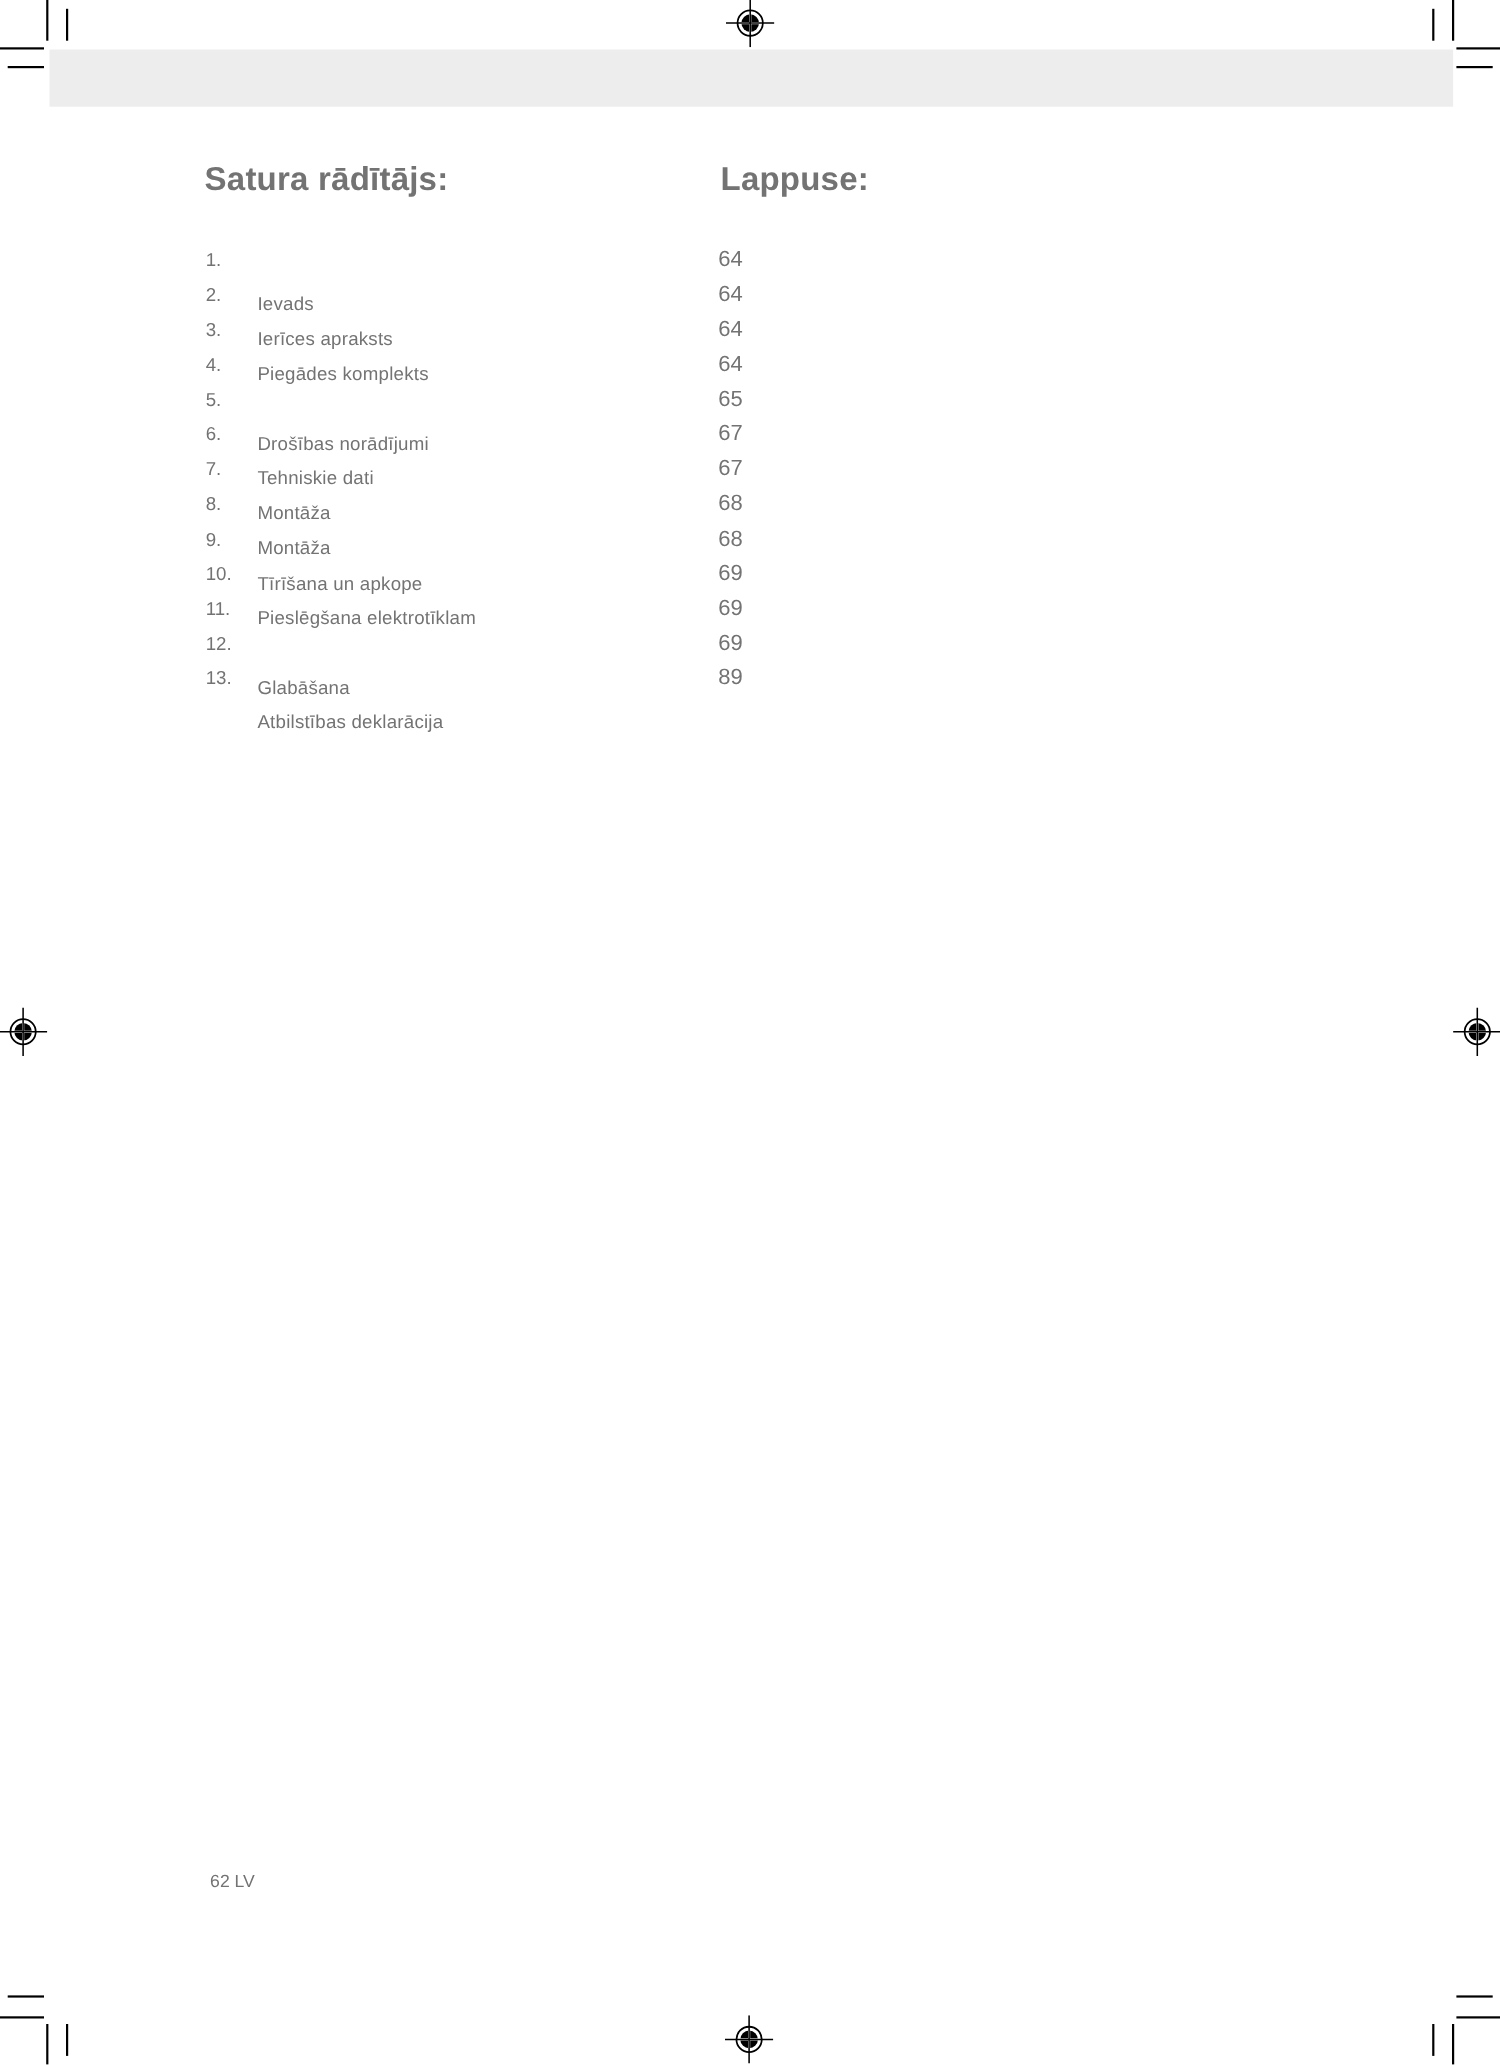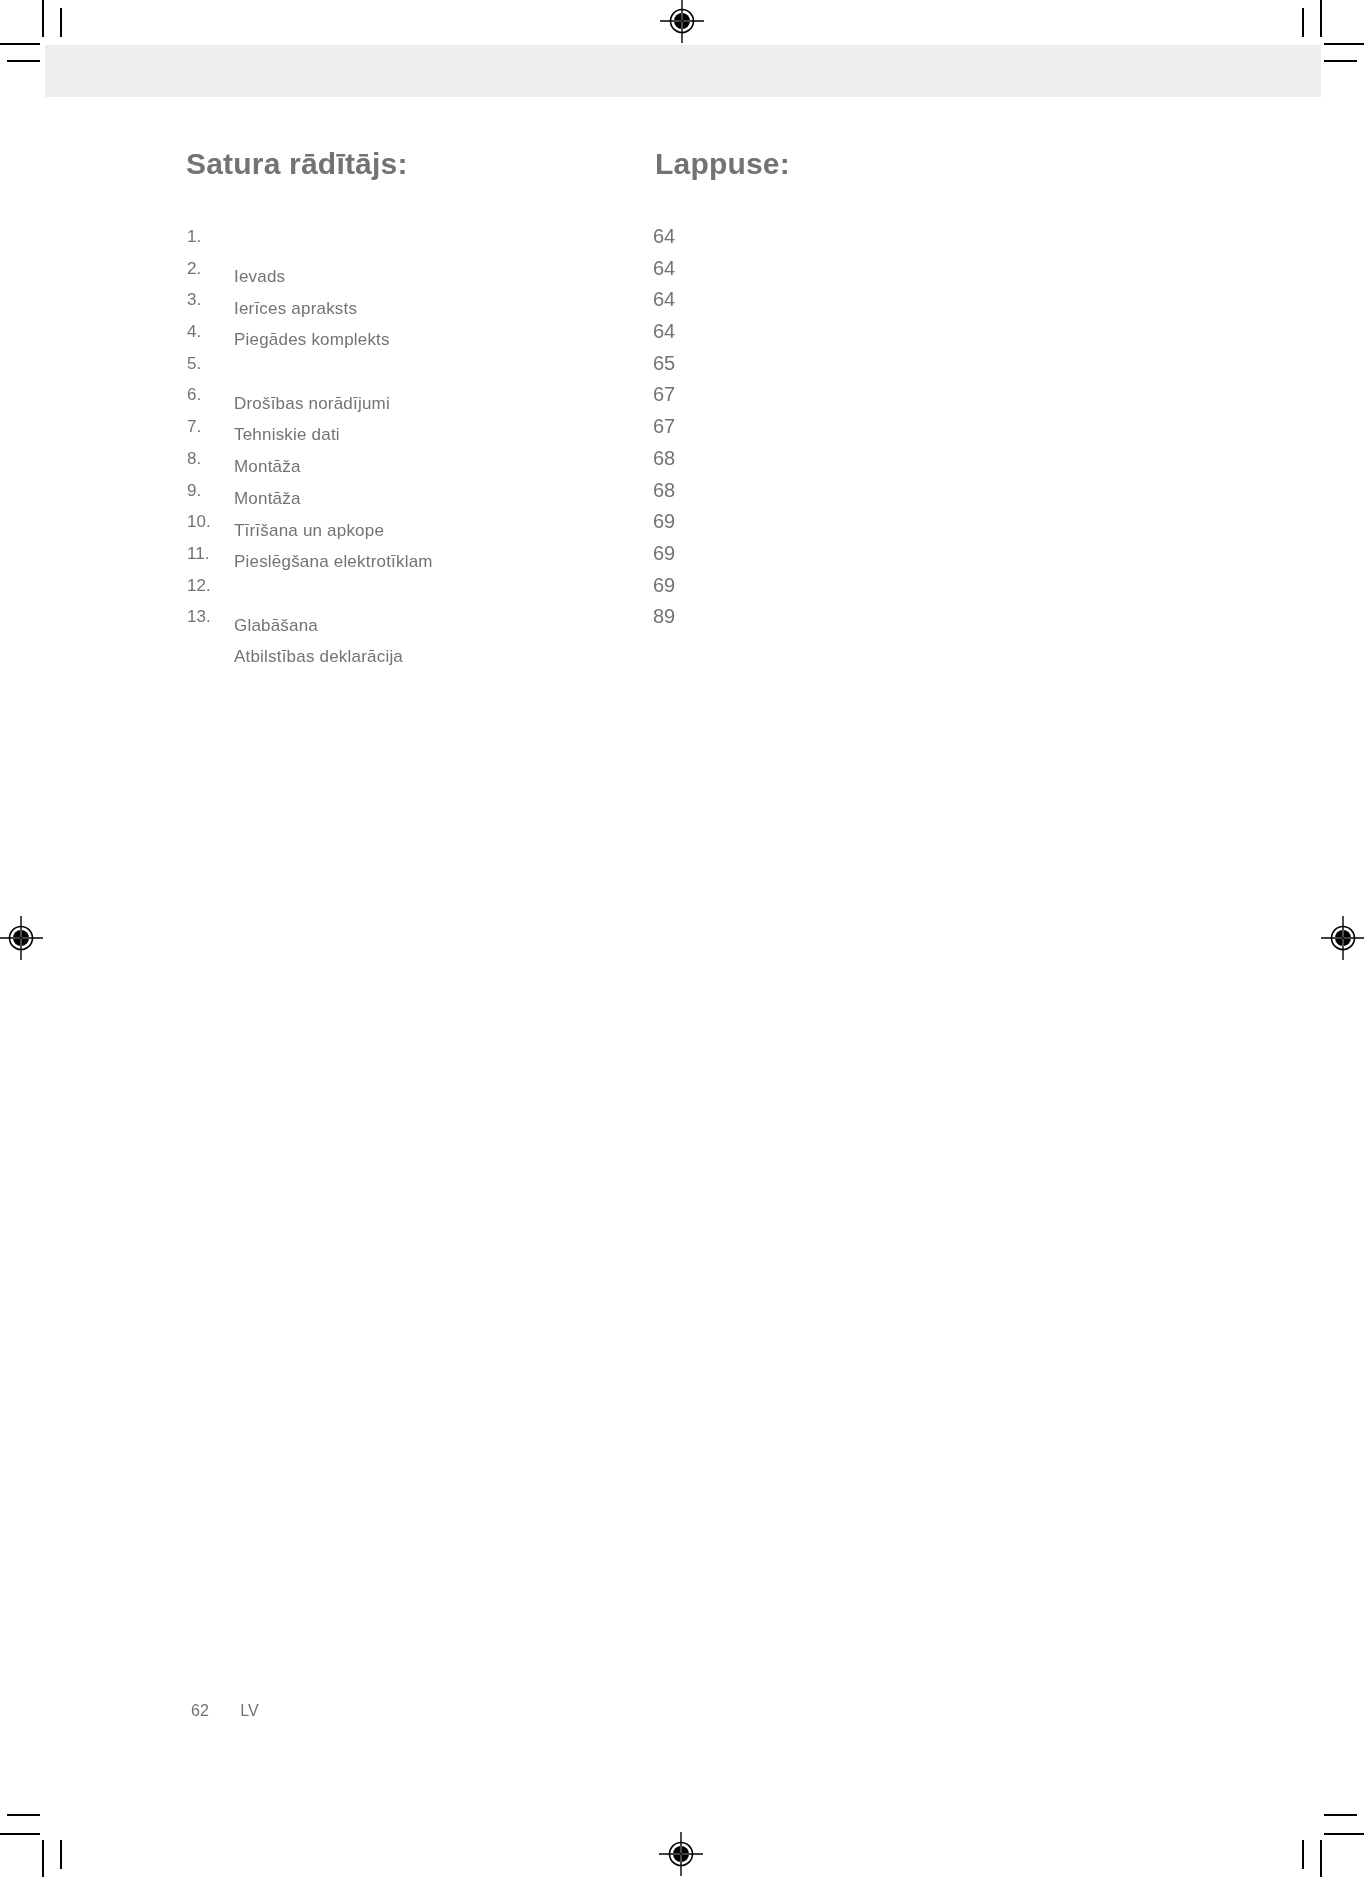--- a/index.html
+++ b/index.html
@@ -27,21 +27,21 @@
   .toc { position:absolute; left:187px; top:221px; width:620px; }
   .toc .row { position:relative; height:31.7px; }
   .toc .row span {
     position:absolute; top:0; line-height:31.7px; white-space:nowrap;
   }
   .toc .num   { left:0;     font-size:17px; }
   .toc .label { left:47px;  font-size:17px; letter-spacing:0.2px;margin-top:40px; }
   .toc .pg    { left:466px; font-size:20px; }
   
   .footer { position:absolute; left:191px; top:1701px; font-size:16px; line-height:20px; }
-  .footer .pgnum { display:inline-block; margin-right:27px; }
+  .footer .pgnum { display:inline-block; }
 </style>
 </head>
 <body>
 
 <div class="page">
 
   <div class="crop v" style="left:42px;top:0;height:37px"></div>
   <div class="crop v" style="left:60px;top:8px;height:29px"></div>
   <div class="crop h" style="left:0;top:43px;width:40px"></div>
   <div class="crop h" style="left:7px;top:60px;width:33px"></div>

